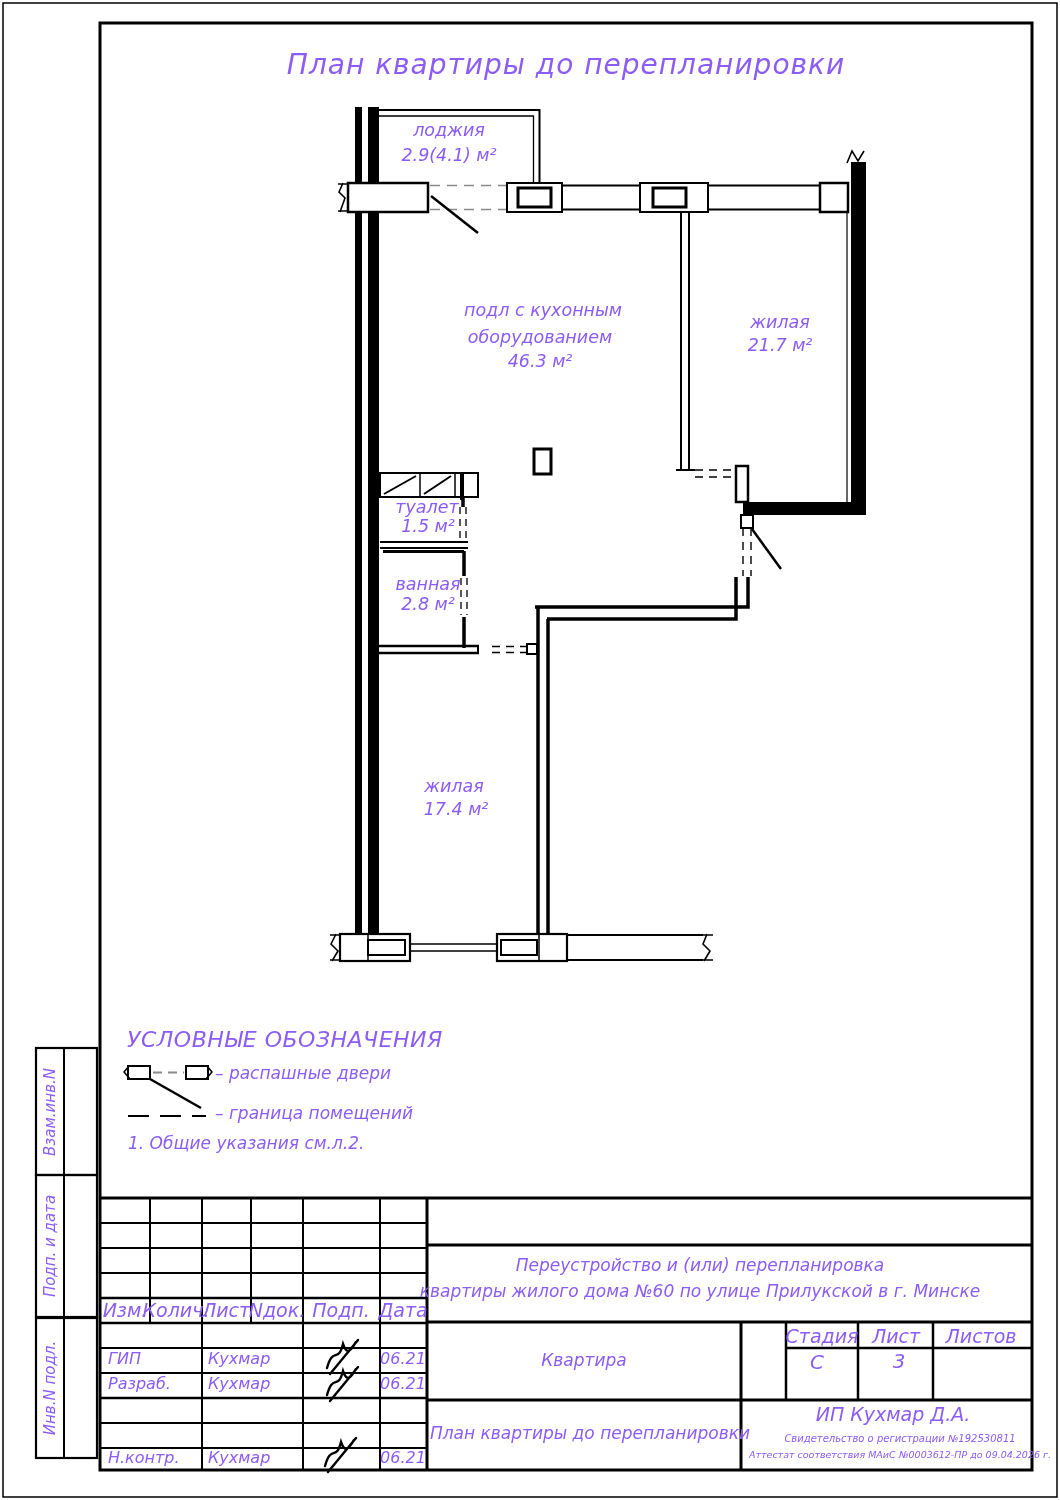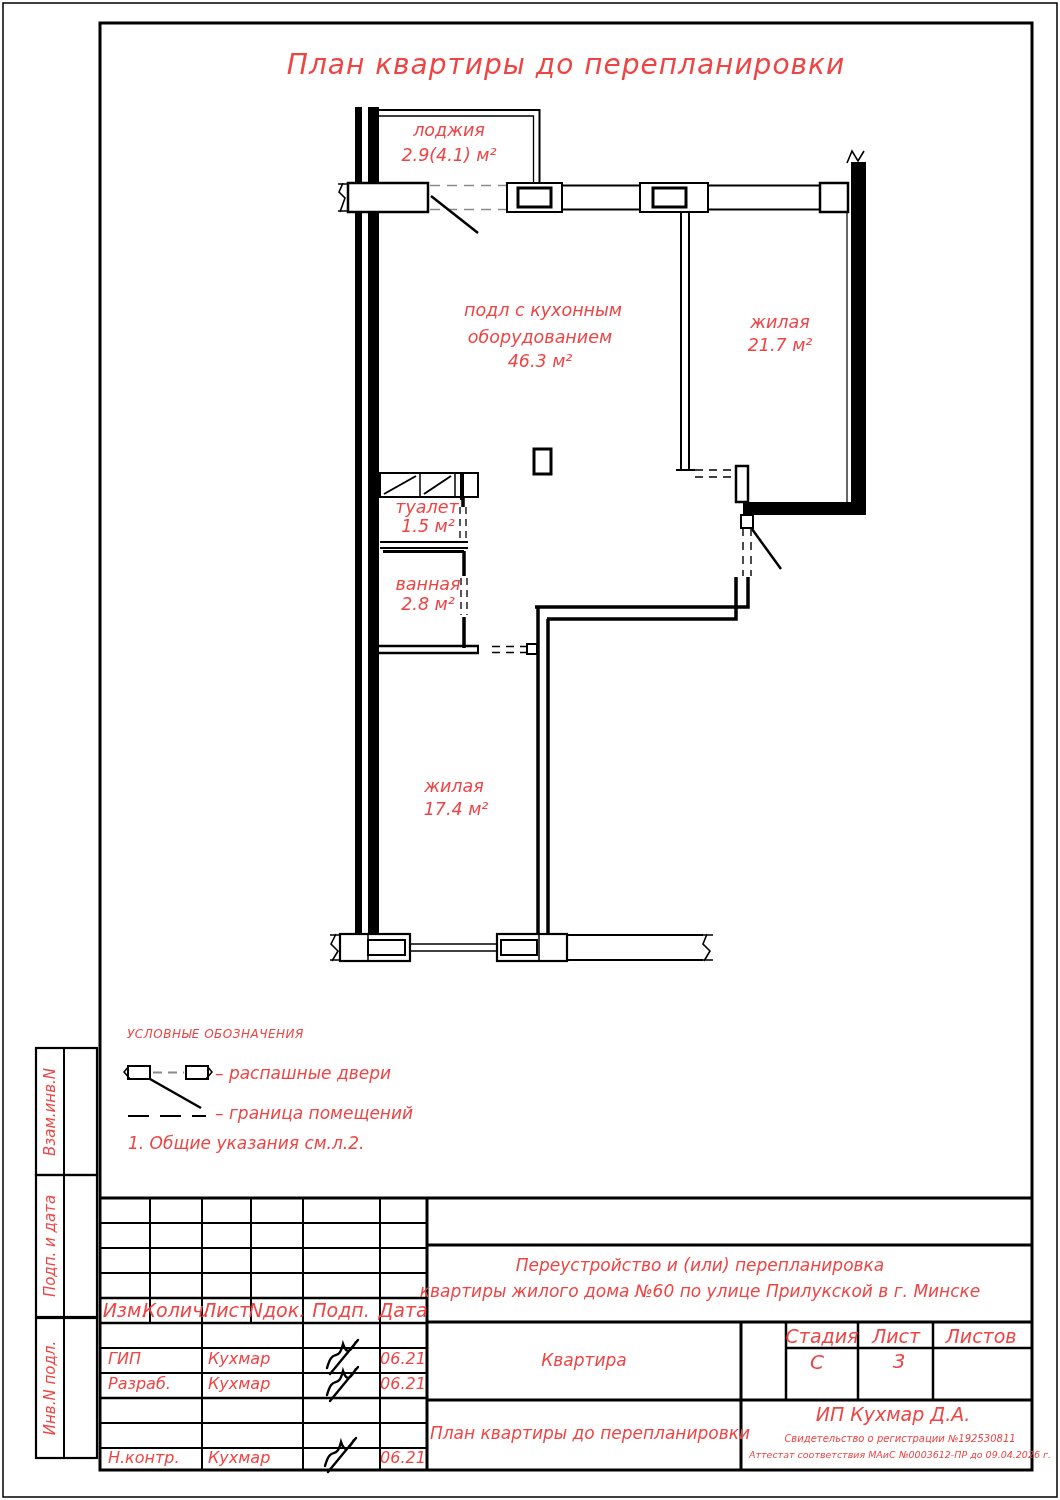--- a/index.html
+++ b/index.html
@@ -1,27 +1,27 @@
 <!DOCTYPE html>
 <html><head>
 <meta charset="utf-8">
 <style>
   html,body{margin:0;padding:0;background:#e8e8e8;}
   .page{
     position:relative;width:1060px;height:1500px;background:#ffffff;
-    font-family:"DejaVu Sans",sans-serif;font-style:italic;color:#ef4444;
+    font-family:"DejaVu Sans",sans-serif;font-style:italic;color:#8b5cf6;
     overflow:hidden;
   }
   svg{position:absolute;left:0;top:0;}
   .txt{position:absolute;white-space:nowrap;line-height:1.05;}
   .ctr{transform:translateX(-50%);}
   .page-title{font-size:28px;letter-spacing:1px;}
   .room-name{font-size:17.5px;}
   .room-area{font-size:17.5px;}
-  .legend-head{font-size:12px;font-weight:500;letter-spacing:.5px;}
+  .legend-head{font-size:22px;font-weight:500;letter-spacing:.5px;}
   .legend-item{font-size:17px;}
   .legend-note{font-size:17px;}
   .tb-head{font-size:19px;}
   .tb-cell{font-size:16px;}
   .tb-proj{font-size:17px;}
   .tb-name{font-size:17px;}
   .tb-stage-val{font-size:20px;}
   .tb-company{font-size:19px;}
   .tb-cert1{font-size:10px;}
   .tb-cert2{font-size:9.5px;}

